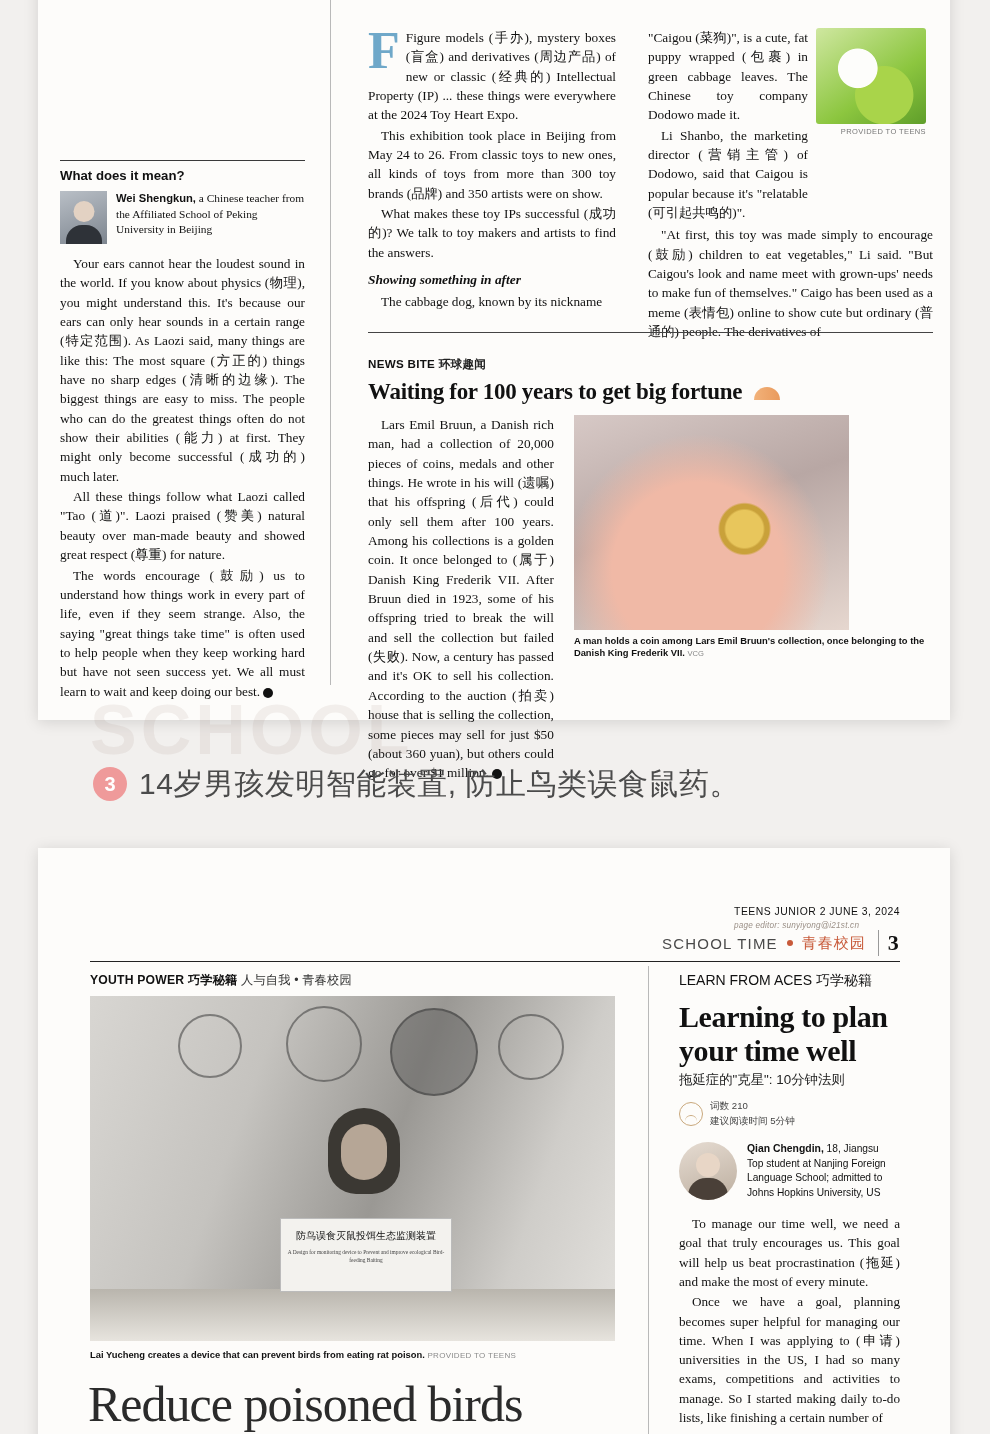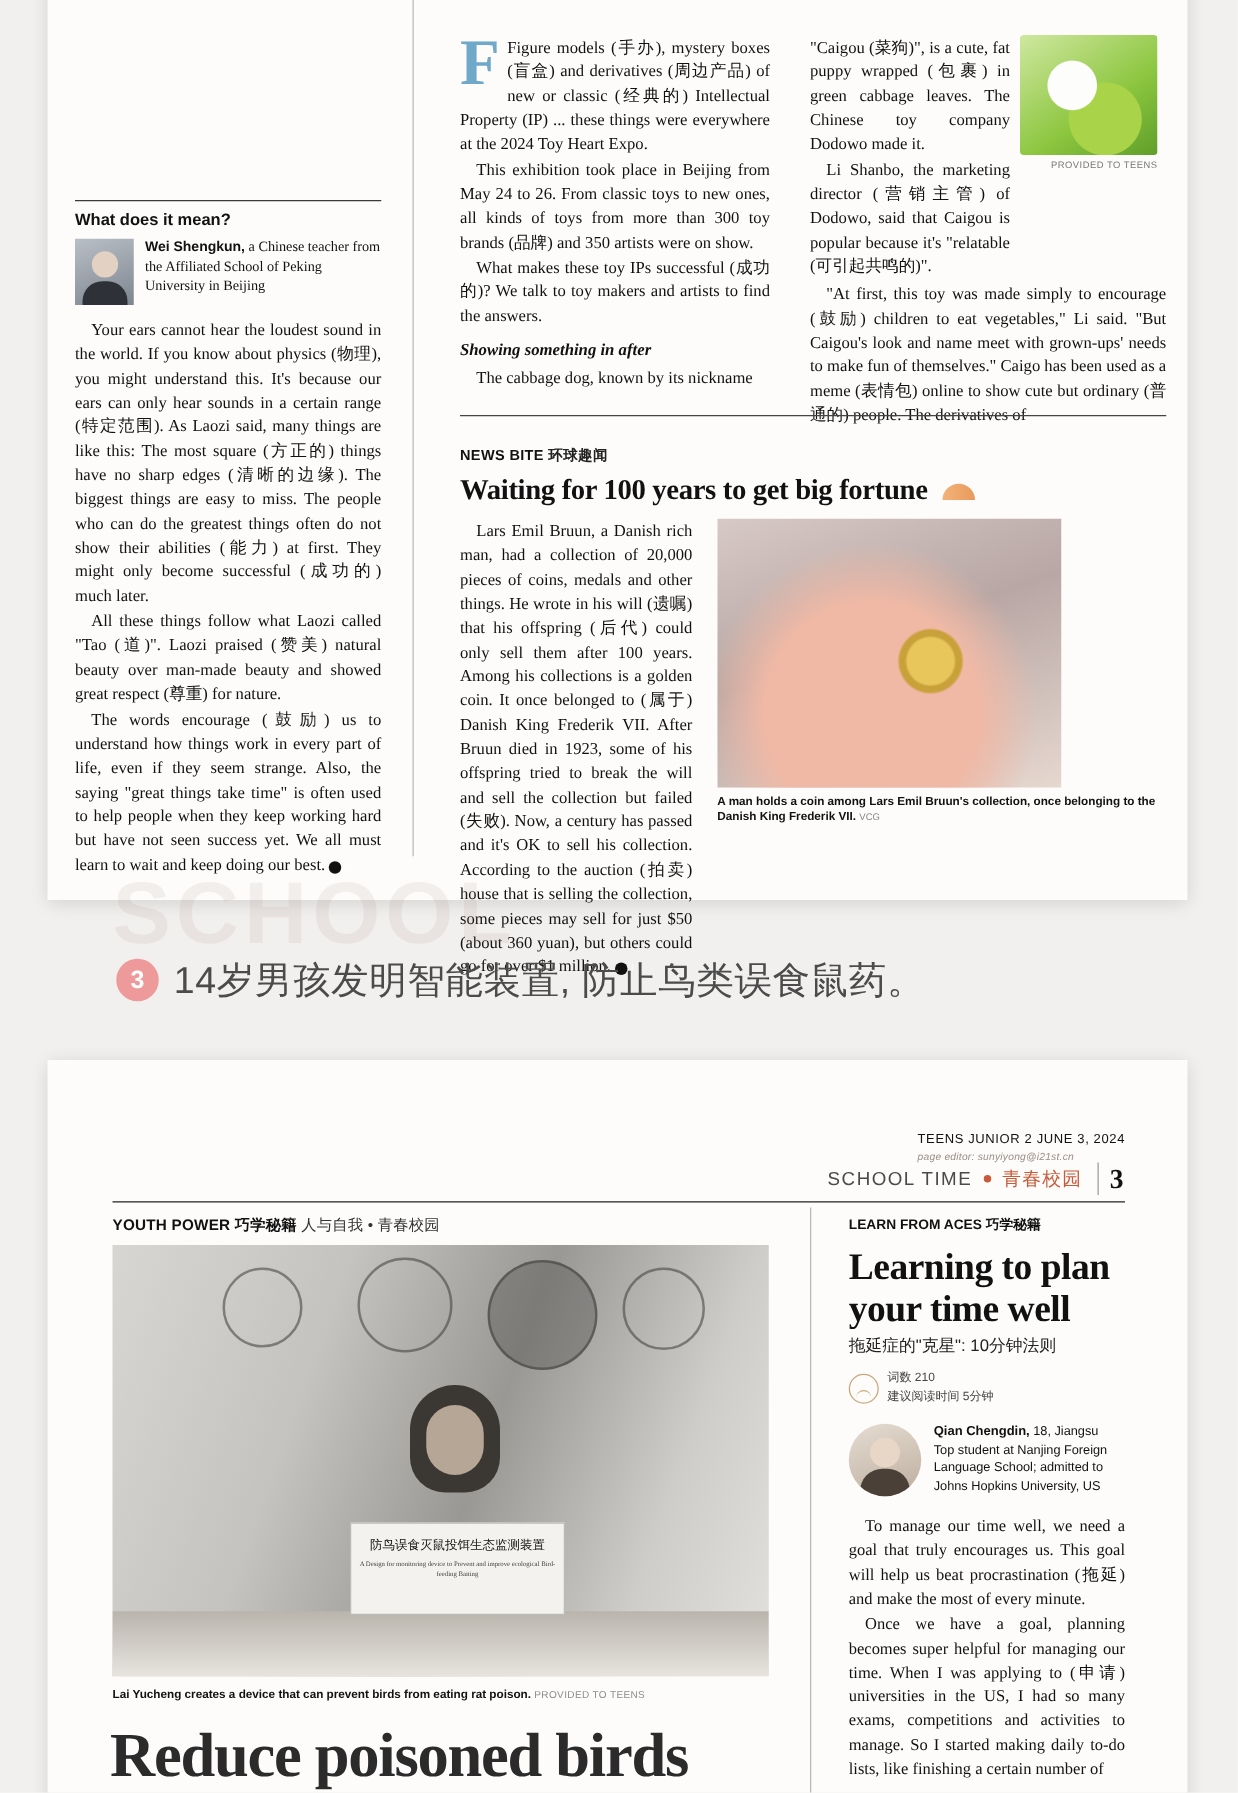--- a/index.html
+++ b/index.html
@@ -77,24 +77,24 @@
   .photo .head{position:absolute;left:238px;top:112px;width:72px;height:86px;border-radius:36px 36px 28px 28px;background:#3b3833;}
   .photo .face{position:absolute;left:251px;top:128px;width:46px;height:56px;border-radius:23px;background:#b6a696;}
   .photo .circle{position:absolute;border-radius:50%;border:2px solid rgba(60,60,60,.55);}
   .photo .board{position:absolute;left:190px;top:222px;width:170px;height:72px;background:#f3f2ee;border:1px solid #bbb;}
   .photo .board .t{font-family:"Liberation Sans",sans-serif;font-size:10px;text-align:center;margin-top:10px;color:#111;}
   .photo .board .s{font-size:5.4px;text-align:center;color:#444;margin-top:5px;line-height:1.5;}
   .photo .desk{position:absolute;left:0;bottom:0;width:100%;height:52px;background:linear-gradient(#b9b5ad,#e7e4de);}
   .photo-cap{position:absolute;left:90px;top:1349px;width:525px;font-family:"Liberation Sans",sans-serif;font-size:9.4px;font-weight:bold;color:#111;}
   .photo-cap .prov{font-weight:normal;color:#8b8b8b;font-size:8px;letter-spacing:.3px;}
 
-  .big-title{position:absolute;left:88px;top:1375px;font-size:50px;font-weight:bold;color:#2b2b2b;letter-spacing:-1px;}
+  .big-title{position:absolute;left:88px;top:1375px;font-size:50px;font-weight:normal;color:#2b2b2b;letter-spacing:-1px;}
 
   .lfa{position:absolute;left:679px;top:972px;width:221px;}
-  .lfa .tagline{font-family:"Liberation Sans",sans-serif;font-size:11px;font-weight:bold;color:#111;}
+  .lfa .tagline{font-family:"Liberation Sans",sans-serif;font-size:14px;font-weight:normal;color:#111;}
   .lfa h2{font-size:30px;line-height:1.12;margin:10px 0 4px;font-weight:bold;color:#111;letter-spacing:-.4px;}
   .lfa .cnsub{font-family:"Liberation Sans",sans-serif;font-size:13.4px;color:#222;margin-bottom:10px;}
   .meta{display:flex;gap:7px;align-items:center;font-family:"Liberation Sans",sans-serif;font-size:9.6px;color:#444;line-height:1.5;}
   .meta .ic{width:22px;height:22px;border-radius:50%;border:1px solid #c9a87c;position:relative;flex:0 0 auto;}
   .meta .ic:after{content:"";position:absolute;left:5px;top:12px;width:12px;height:6px;border-top:1.4px solid #c9a87c;border-radius:8px 8px 0 0;}
 
   .person{display:flex;gap:10px;margin-top:14px;}
   .avatar{width:58px;height:58px;border-radius:50%;background:linear-gradient(160deg,#e6dcd2,#bcae9f);position:relative;overflow:hidden;flex:0 0 auto;}
   .avatar:after{content:"";position:absolute;left:50%;top:11px;transform:translateX(-50%);width:24px;height:24px;border-radius:50%;background:#e8d6c6;}
   .avatar:before{content:"";position:absolute;left:50%;bottom:-4px;transform:translateX(-50%);width:40px;height:26px;border-radius:18px 18px 0 0;background:#4a4038;}

